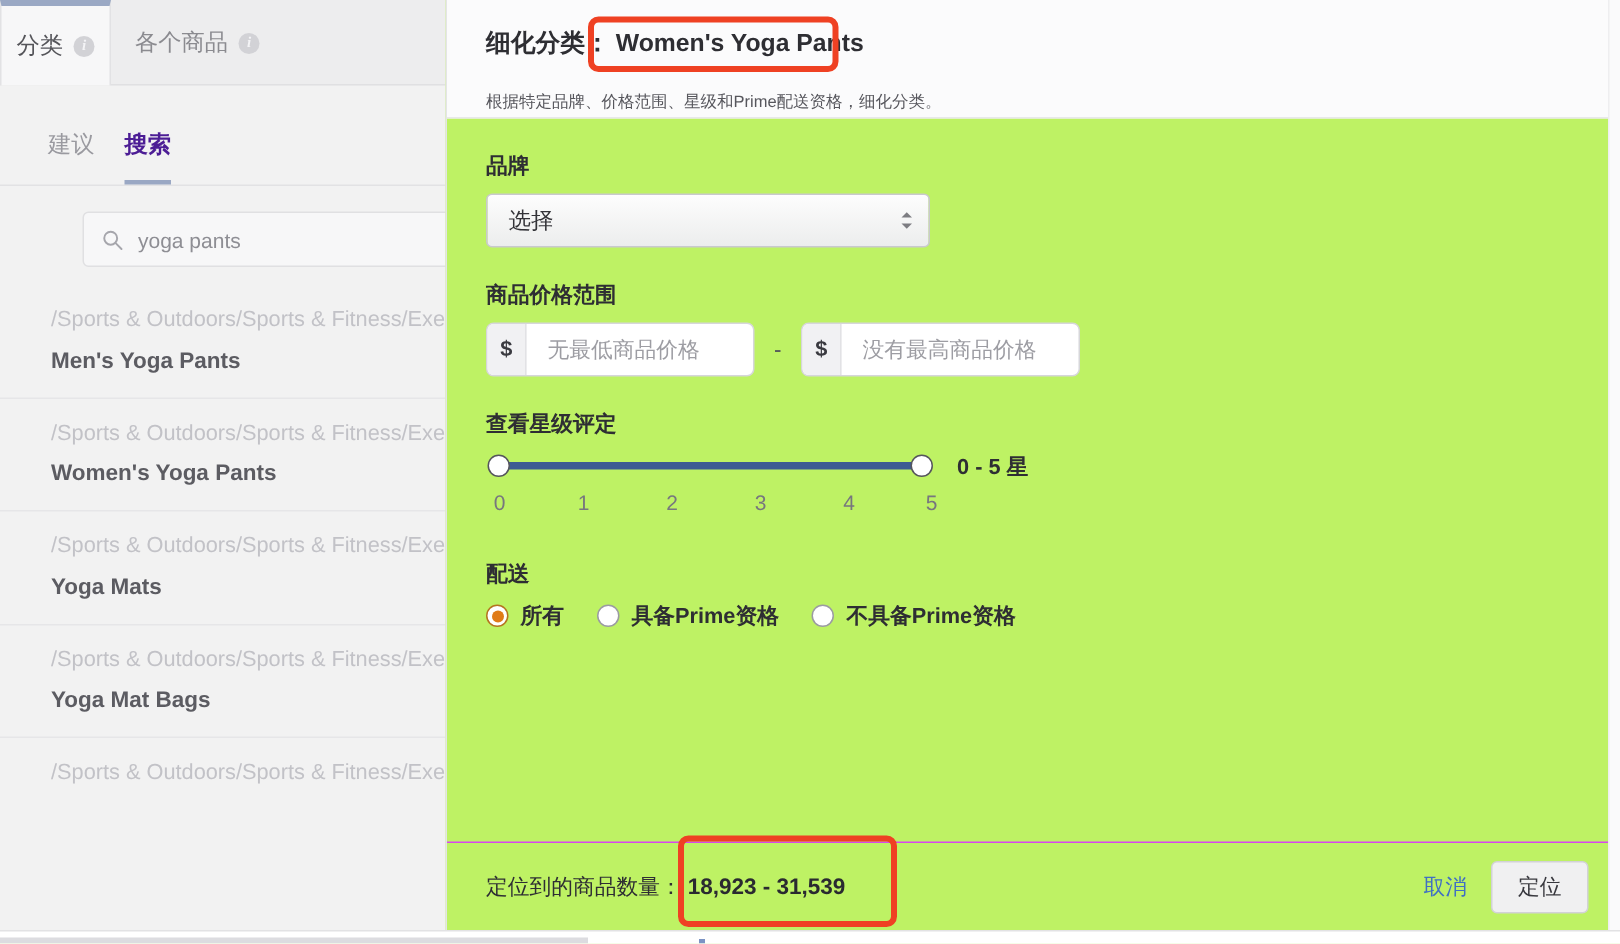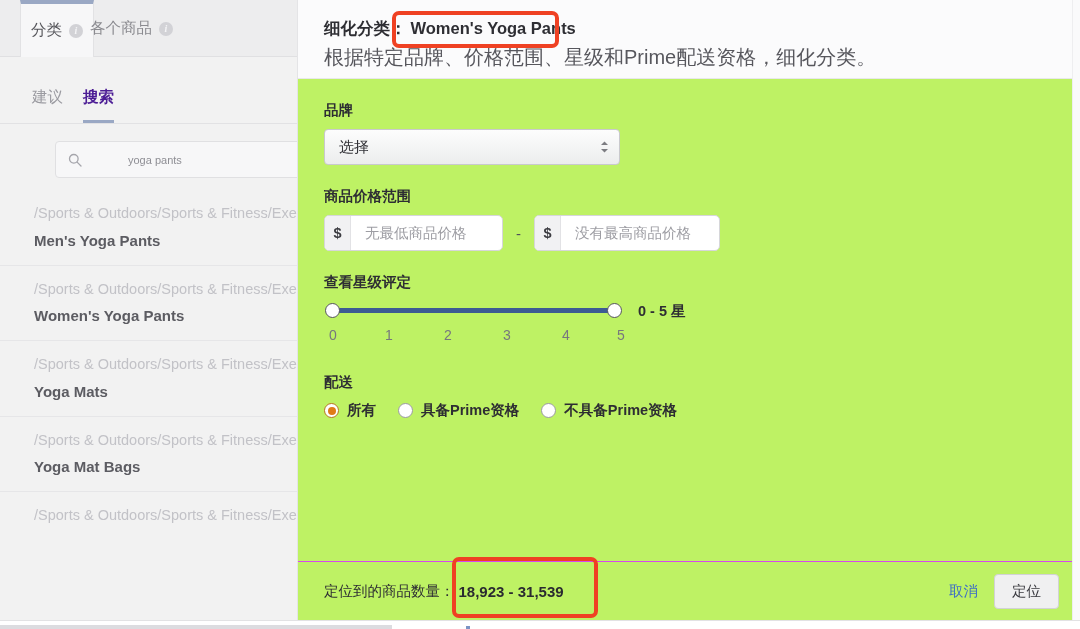--- a/index.html
+++ b/index.html
@@ -24,21 +24,21 @@
     position: absolute; top: 0; height: 57px;
     display: flex; align-items: center; gap: 7px;
     padding: 0 16px; font-size: 15.5px; color: #8b8b90;
     cursor: pointer; white-space: nowrap;
   }
   .tab.active {
     background: #f7f7f8; color: #55555a;
     border-top: 4px solid #9aa8c4;
     border-left: 1px solid #e2e2e4; border-right: 1px solid #e2e2e4;
   }
-  .tab-1 { left: 0; width: 74px; justify-content: center; padding: 0 10px; margin-left: 20px; }
+  .tab-1 { left: 0; width: 74px; justify-content: center; padding: 0 10px; }
   .tab-2 { left: 74px; }
   .info-icon {
     width: 14px; height: 14px; border-radius: 50%;
     background: #d2d2d6; color: #f4f4f6;
     font-size: 10px; font-weight: bold; font-style: italic;
     display: inline-flex; align-items: center; justify-content: center;
     font-family: "Liberation Serif", serif; flex: 0 0 auto;
   }
 
   .subtabs {
@@ -57,21 +57,21 @@
   .subtab-1 { left: 32px; }
   .subtab-2 { left: 83px; }
 
   .search-wrap { position: absolute; left: 55px; top: 141px; width: 290px; }
   .search-box {
     width: 290px; height: 37px; background: #f7f7f8;
     border: 1px solid #e0e0e2; border-radius: 4px;
     display: flex; align-items: center; padding: 0 12px; gap: 10px;
   }
   .search-icon { width: 14px; height: 14px; flex: 0 0 auto; }
-  .search-text { font-size: 11px; color: #8e8e94; margin-left: 36px; }
+  .search-text { font-size: 14px; color: #8e8e94; }
 
   .cat-list { position: absolute; left: 0; top: 190px; width: 297px; }
   .cat-item {
     position: relative; padding: 14px 0 15px 34px;
     border-bottom: 1px solid #e6e6e8; cursor: pointer;
   }
   .cat-item:last-child { border-bottom: none; }
   .cat-path {
     font-size: 14.5px; color: #c2c2c7; white-space: nowrap;
     overflow: hidden; line-height: 1.35;
@@ -85,21 +85,21 @@
   .panel {
     position: absolute; left: 297px; top: 0; width: 783px; height: 620px;
     background: #bef264; border-left: 1px solid #e4e4e6;
   }
   .panel-head {
     position: relative; height: 79px; padding: 18px 26px 0 26px;
     background: #fbfbfc; border-bottom: 1px solid #e8e8ea;
   }
   .panel-title { font-size: 16.5px; font-weight: bold; color: #2e2e33; white-space: nowrap; }
   .panel-title .tval { margin-left: 4px; }
-  .panel-sub { font-size: 20px; color: #57575d; margin-top: 4px; white-space: nowrap; }
+  .panel-sub { font-size: 11px; color: #57575d; margin-top: 20px; white-space: nowrap; }
 
   .panel-body { position: relative; padding: 22px 26px 0 26px; height: 470px; }
   .field-label {
     font-size: 14.5px; font-weight: bold; color: #2e2e33; margin-bottom: 9px;
   }
   .group { margin-bottom: 22px; }
 
   .select-box {
     width: 296px; height: 36px;
     background: linear-gradient(#fdfdfd, #eceded);

